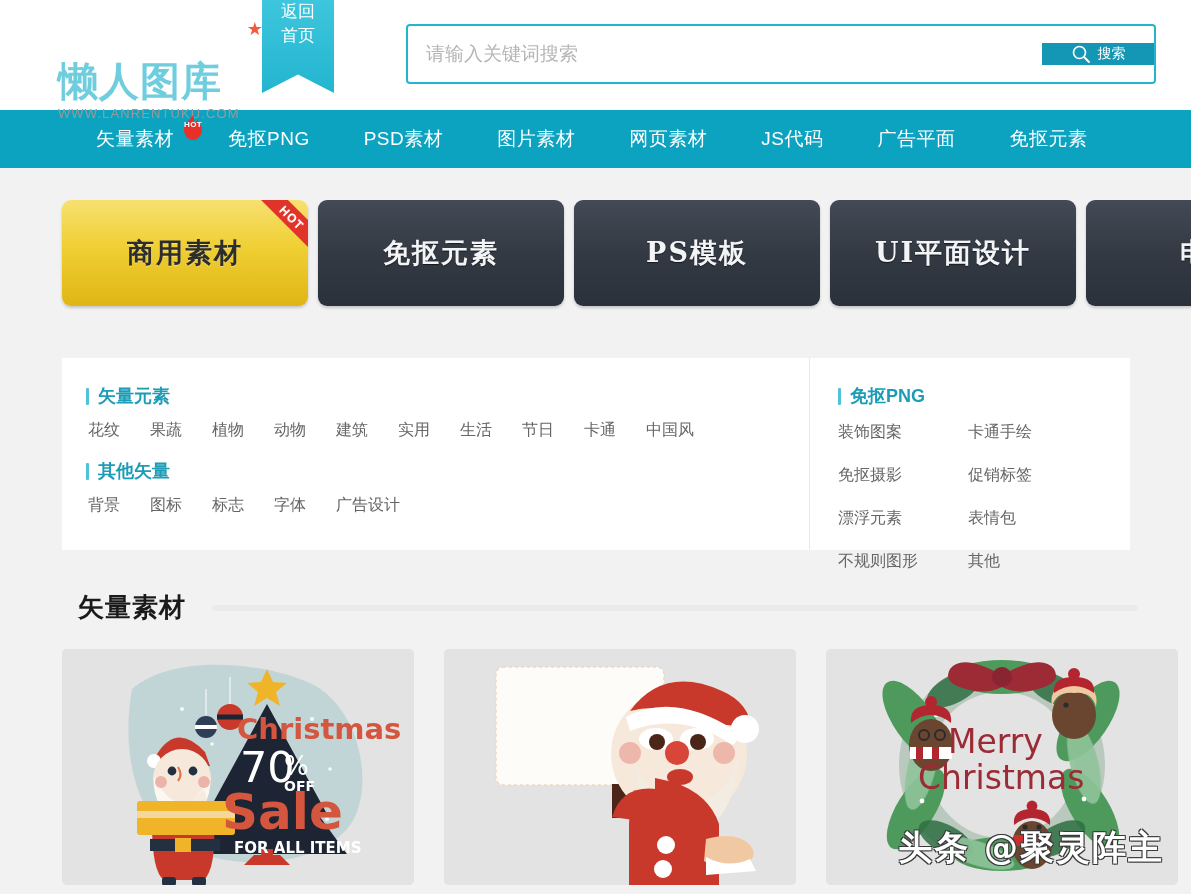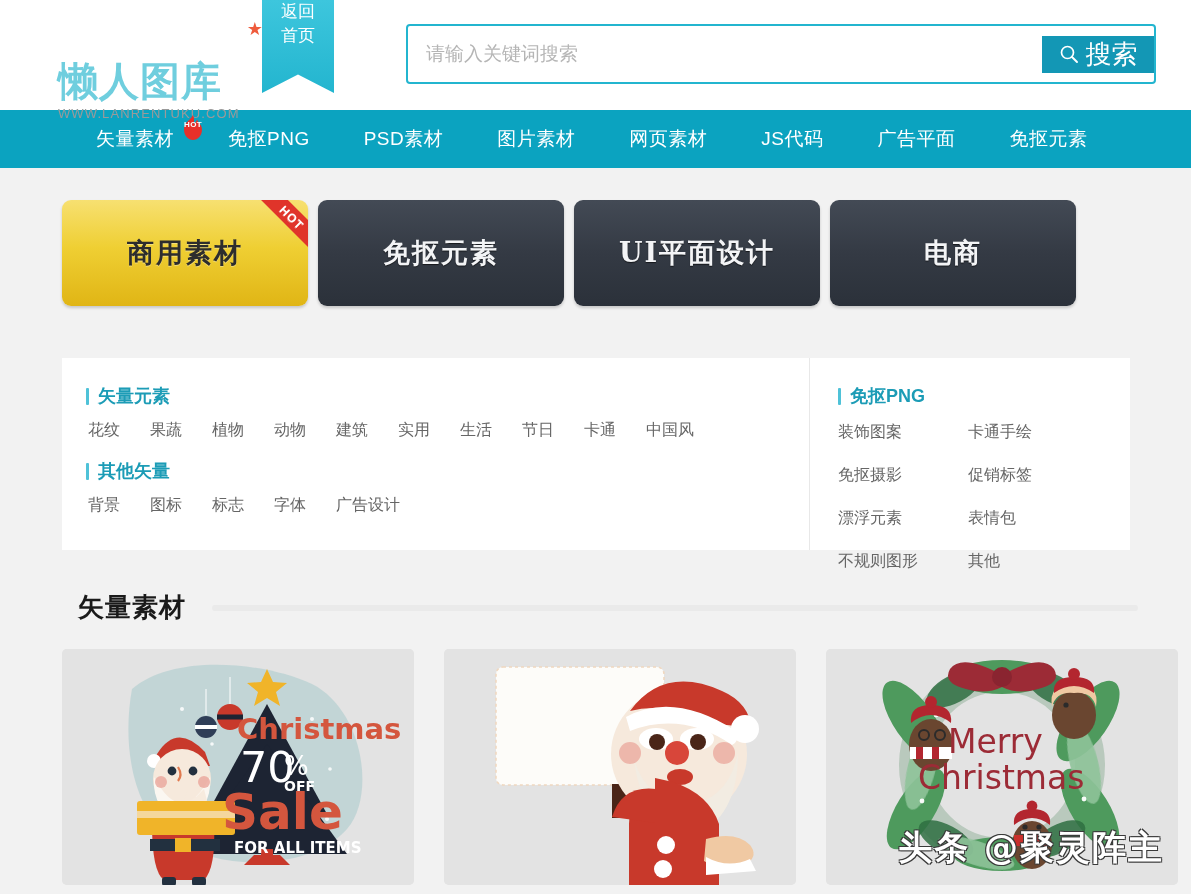--- a/index.html
+++ b/index.html
@@ -38,21 +38,21 @@
   }
   .search-input{
     flex:1;border:0;outline:0;background:transparent;
     font-size:19px;color:#333;padding:0 18px;
     font-family:"Liberation Sans",sans-serif;
   }
   .search-input::placeholder{color:#b5b5b5;}
   .search-btn{
     width:112px;background:#1397b5;color:#fff;border:0;cursor:pointer;
     display:flex;align-items:center;justify-content:center;gap:7px;
-    font-size:26px;font-family:"Liberation Sans",sans-serif;
+    font-size:14px;font-family:"Liberation Sans",sans-serif;
   }
   .search-btn svg{display:block;}
 
   
   .nav{
     height:58px;background:#0ba3c0;display:flex;align-items:center;
     padding-left:96px;box-sizing:border-box;gap:0;
   }
   .nav-item{
     position:relative;color:#fff;font-size:19px;white-space:nowrap;
@@ -209,20 +209,23 @@
     </div>
   </div>
 
   <div class="cat-row">
     <div class="cat-btn gold">
       <span>商用素材</span>
       <span class="corner-hot">HOT</span>
     </div>
     <div class="cat-btn dark">
       <span>免抠元素</span>
+    </div>
+    <div class="cat-btn dark">
+      <span>PS模板</span>
     </div>
     <div class="cat-btn dark">
       <span>UI平面设计</span>
     </div>
     <div class="cat-btn dark">
       <span>电商</span>
     </div>
   </div>
 
   <div class="panel">

